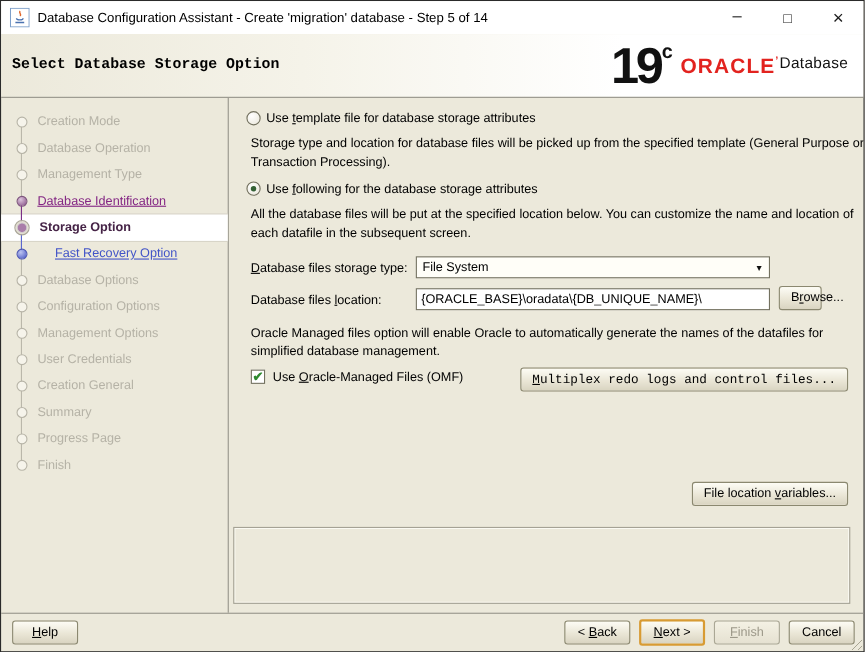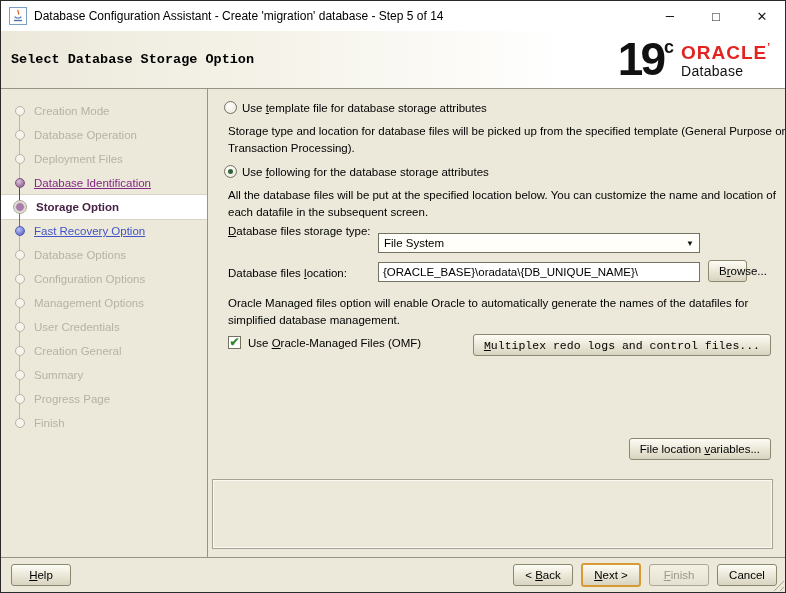--- a/index.html
+++ b/index.html
@@ -23,63 +23,63 @@
   .win-btn.min { font-size:15px; padding-bottom:4px; }
 
   
   .header { height:58px; border-bottom:1px solid #96948a;
     background:linear-gradient(to right, #ece9db 0%, #f5f3e9 35%, #ffffff 72%);
     display:flex; align-items:center; padding:0 14px 0 10px; }
   .header-title { font-weight:bold; font-size:13.5px;font-family:Liberation Mono, monospace; }
   .logo { margin-left:auto; display:flex; align-items:center; gap:7px; }
   .logo-19 { font-size:46px; font-weight:bold; letter-spacing:-3px; line-height:0.85; color:#111; }
   .logo-c { font-size:18px; font-weight:bold; vertical-align:22px; letter-spacing:0; margin-left:1px; }
-  .logo-right { display:flex; flex-direction:column; line-height:1.1; padding-top:2px; }
+  .logo-right { display:flex; line-height:1.1; padding-top:2px; }
   .logo-oracle { font-weight:bold; font-size:19px; letter-spacing:1px; }
   .logo-oracle::after { content:"\2019"; color:inherit; font-size:10px; vertical-align:8px; }
   .logo-db { font-size:14px; color:#111; letter-spacing:0.3px; }
 
   
   .body { display:flex; height:468px; }
 
   .sidebar { width:207px; flex:none; border-right:1px solid #96948a; position:relative; }
   .rail { position:absolute; left:18px; top:22px; width:1px; height:312px; background:#bab7aa; }
   .rail-seg { position:absolute; left:18px; width:1px; }
   .rail-visited { top:94px; height:24px; background:#7b2f87; }
   .rail-next { top:118px; height:24px; background:#5a67cf; }
   .steps { list-style:none; margin:0; padding:10px 0 0 0; }
   .step { height:24px; display:flex; align-items:center; gap:9px; padding-left:14px; white-space:nowrap; }
   .dot { width:10px; height:10px; border-radius:50%; flex:none; position:relative; z-index:1;
          background:#f6f4eb; border:1px solid #b7b4a7; }
   .step.pending .step-label { color:#b5b2a6; }
   .step.visited .dot { background:radial-gradient(circle at 35% 30%, #dcc4dc, #9a6b9a 75%); border-color:#7d557d; }
   .step.visited .step-label { color:#842784; text-decoration:underline; }
   .step.next .dot { background:radial-gradient(circle at 35% 30%, #bcc4f1, #6470cf 75%); border-color:#4f59b5; }
-  .step.next .step-label { color:#4254c8; text-decoration:underline; }
+  .step.next .step-label { color:#4254c8; text-decoration:underline;margin-left:16px; }
   .step.current { background:#ffffff; box-shadow:0 -1px 0 #d8d5c8, 0 1px 0 #d8d5c8; }
   .step.current .dot { width:14px; height:14px; margin-left:-2px; border-color:#a9a598;
          background:radial-gradient(circle, #a97da9 0 3.5px, #c8bfc8 4px, #e3dfd2 5px); }
   .step.current .step-label { font-weight:bold; color:#452346; }
 
   .content { flex:1; position:relative; }
 
   .mn { text-decoration:underline; }
 
   .radio-row { position:absolute; left:16px; display:flex; align-items:center; gap:5px; }
   .row-r1 { top:12px; } .row-r2 { top:76px; }
   .radio { width:13px; height:13px; border-radius:50%; border:1px solid #73715f; flex:none;
            background:radial-gradient(circle at 35% 30%, #ffffff, #e9e6d9); position:relative; }
   .radio.selected::after { content:""; position:absolute; left:3px; top:3px; width:5px; height:5px;
            border-radius:50%; background:#356135; }
 
   .desc { position:absolute; left:20px; width:560px; line-height:17px; }
   .d1 { top:34px; } .d2 { top:98px; } .note { top:206px; }
 
   .flabel { position:absolute; left:20px; }
-  .l1 { top:136px;text-align:right; } .l2 { top:178px; }
+  .l1 { top:149px;text-align:right; } .l2 { top:178px; }
 
   .field-select { position:absolute; left:170px; top:144px; width:322px; height:20px;
     border:1px solid #73715f; background:#fffef8; display:flex; align-items:center; padding:0 5px; }
   .select-arrow { margin-left:auto; font-size:8px; color:#111; }
   .field-input { position:absolute; left:170px; top:173px; width:322px; height:20px;
     border:1px solid #73715f; background:#fff; padding:0 4px;
     font:11.5px "Liberation Sans", sans-serif; color:#000; }
 
   .btn { background:linear-gradient(#fdfcf5, #eae6d6 55%, #d9d4c1); border:1px solid #8b8870;
     border-radius:3px; height:22px; padding:0 10px; font:11.5px "Liberation Sans", sans-serif;
@@ -150,21 +150,21 @@
           <li class="step pending">
             <span class="dot"></span>
             <span class="step-label">Creation Mode</span>
           </li>
           <li class="step pending">
             <span class="dot"></span>
             <span class="step-label">Database Operation</span>
           </li>
           <li class="step pending">
             <span class="dot"></span>
-            <span class="step-label">Deployment Files</span>
+            <span class="step-label">Management Type</span>
           </li>
           <li class="step visited">
             <span class="dot"></span>
             <span class="step-label">Database Identification</span>
           </li>
           <li class="step current">
             <span class="dot"></span>
             <span class="step-label">Storage Option</span>
           </li>
           <li class="step next">

